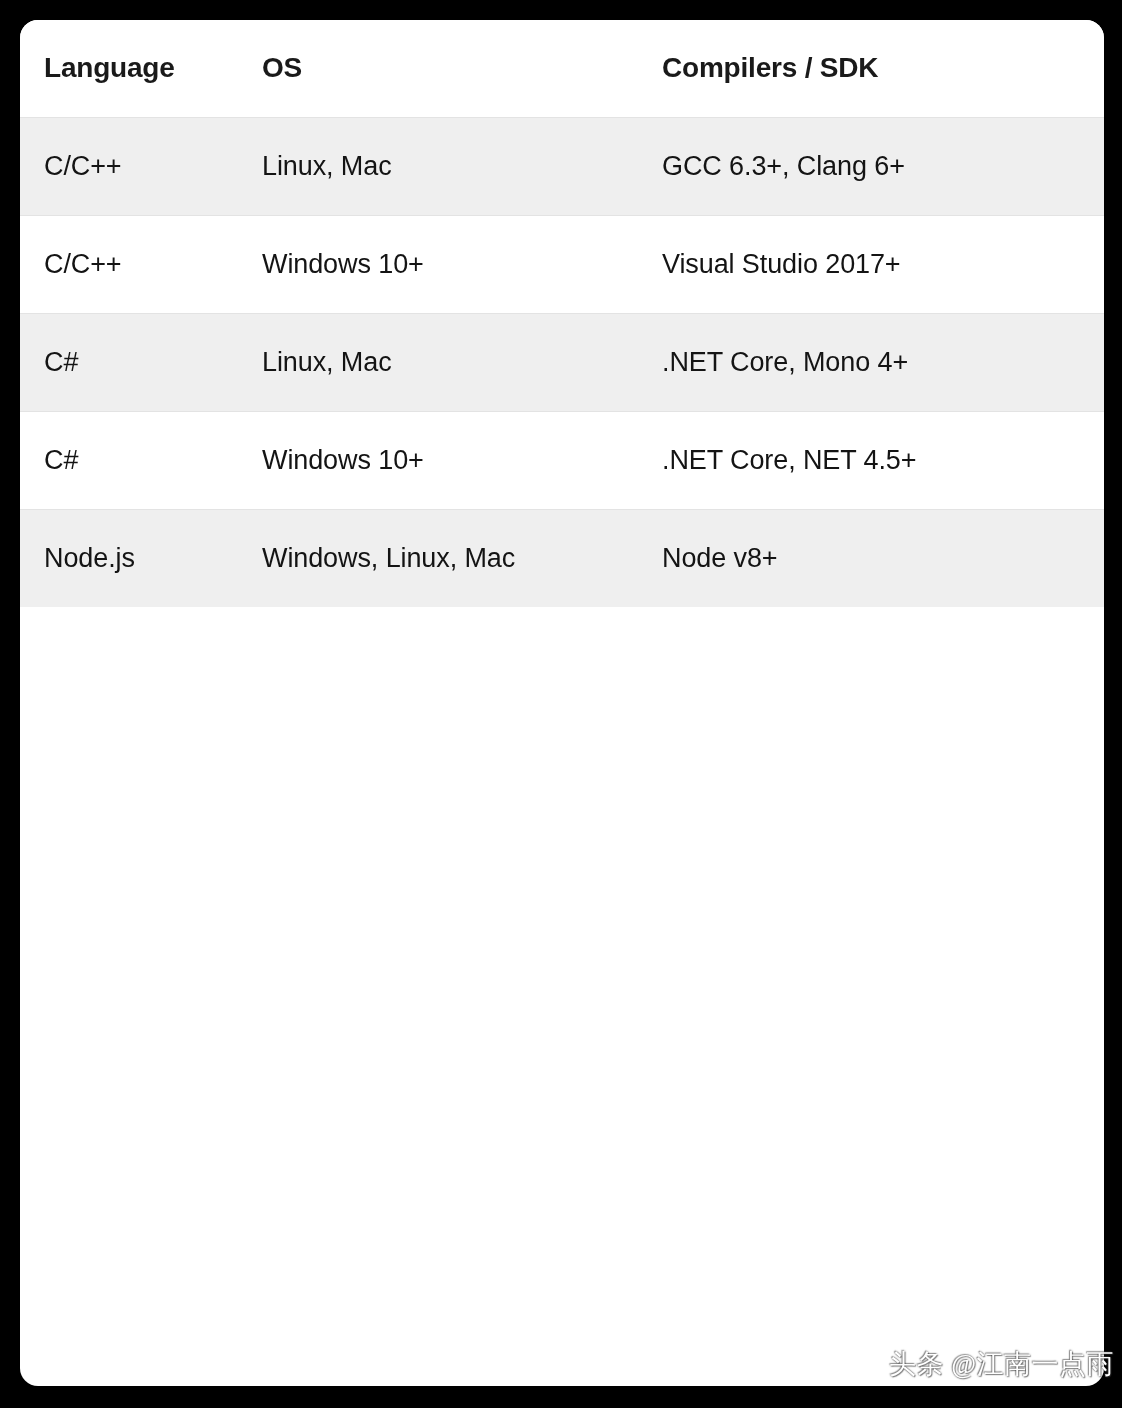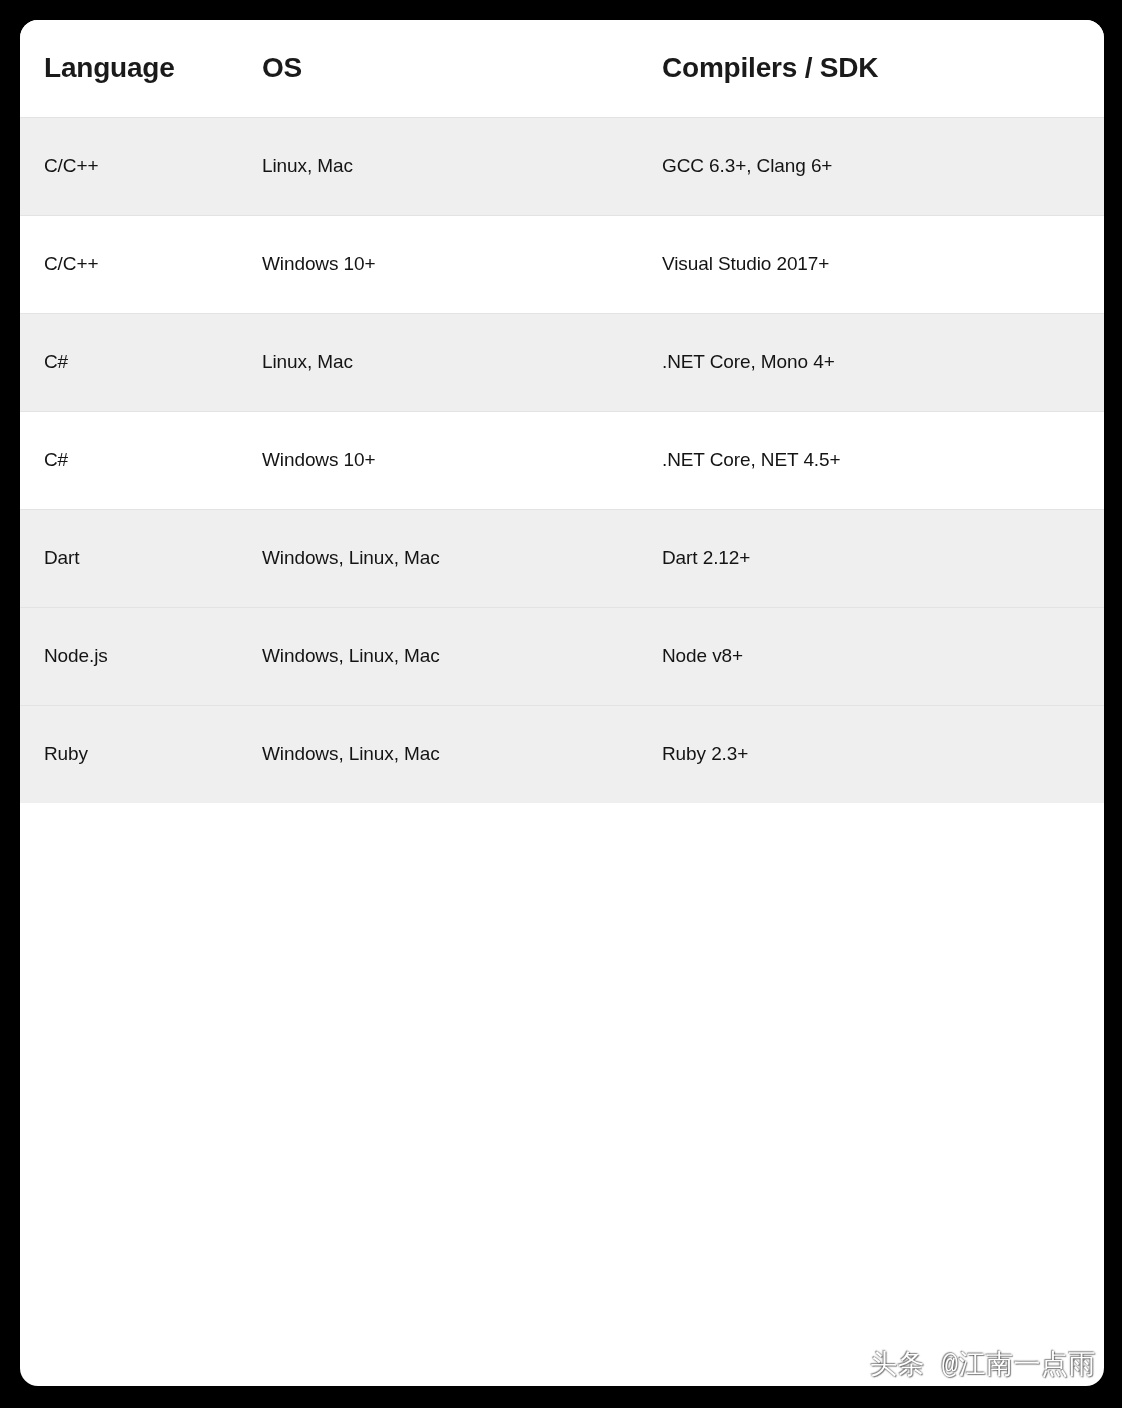--- a/index.html
+++ b/index.html
@@ -73,43 +73,43 @@
   tbody tr.row-odd  { background: #efefef; }
   tbody tr.row-even { background: #ffffff; }
 
   tbody tr.data-row td {
     border-top: 1px solid #e3e3e3;
   }
 
   tbody td {
     text-align: left;
     vertical-align: middle;
-    font-size: 19px;
+    font-size: 27px;
     font-weight: normal;
     color: #141414;
     padding: 0 0 0 24px;
     letter-spacing: -0.1px;
     white-space: nowrap;
     overflow: hidden;
   }
 
   #watermark {
     position: absolute;
-    right: 26px;
+    right: 8px;
     bottom: 26px;
     font-size: 27px;
     color: #ffffff;
     letter-spacing: 0.5px;
     text-shadow:
        0 0 2px rgba(40,40,40,0.75),
        1px 1px 1px rgba(60,60,60,0.55),
       -1px -1px 1px rgba(60,60,60,0.45);
     white-space: nowrap;
     pointer-events: none;
-    font-family: Liberation Mono, monospace;
+    font-family: Liberation Serif, serif;
   }
 </style>
 </head>
 <body>
 
 <div id="page">
 
   <div id="table-card">
 
     <table class="compat-table">
@@ -142,33 +142,23 @@
             <td>C#</td>
             <td>Linux, Mac</td>
             <td>.NET Core, Mono 4+</td>
           </tr>
           <tr class="data-row row-even">
             <td>C#</td>
             <td>Windows 10+</td>
             <td>.NET Core, NET 4.5+</td>
           </tr>
           <tr class="data-row row-odd">
-            <td>Dart</td>
-            <td>Windows, Linux, Mac</td>
-            <td>Dart 2.12+</td>
-          </tr>
-          <tr class="data-row row-odd">
             <td>Node.js</td>
             <td>Windows, Linux, Mac</td>
             <td>Node v8+</td>
-          </tr>
-          <tr class="data-row row-odd">
-            <td>Ruby</td>
-            <td>Windows, Linux, Mac</td>
-            <td>Ruby 2.3+</td>
           </tr>
         </tbody>
     </table>
 
   </div>
 
   <div id="watermark">头条 @江南一点雨</div>
 
 </div>
 

